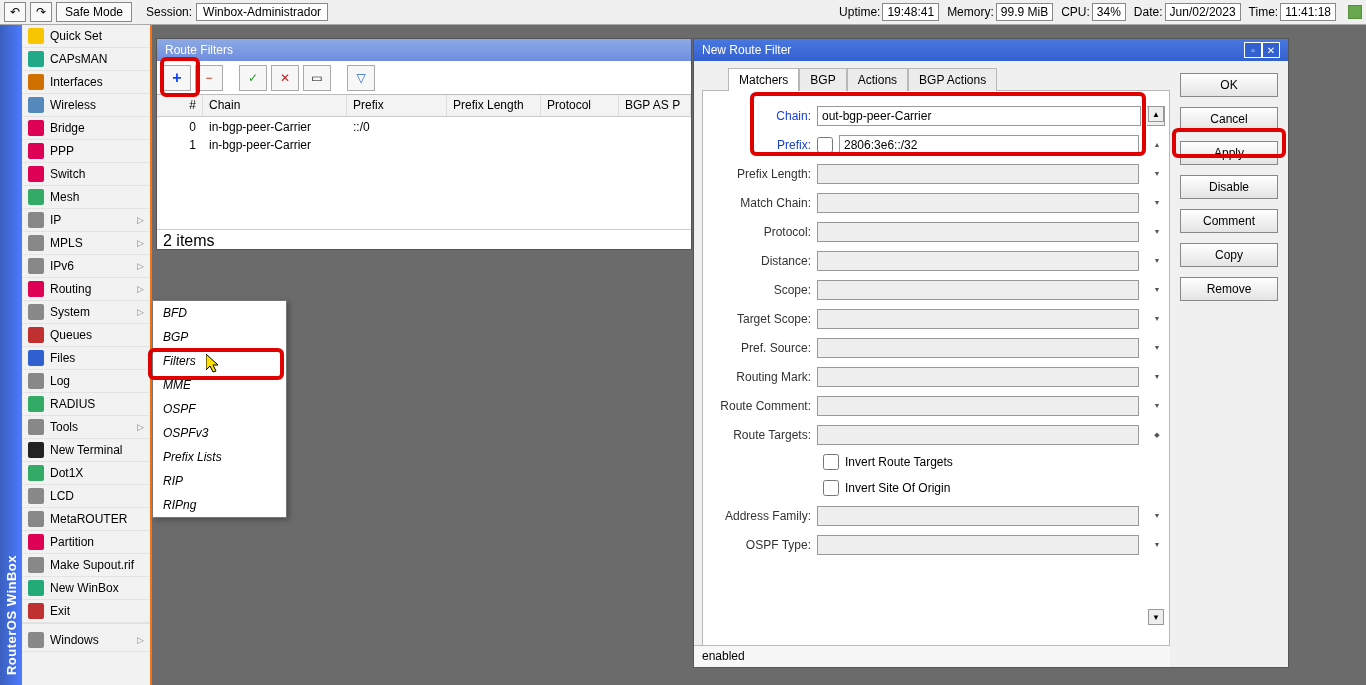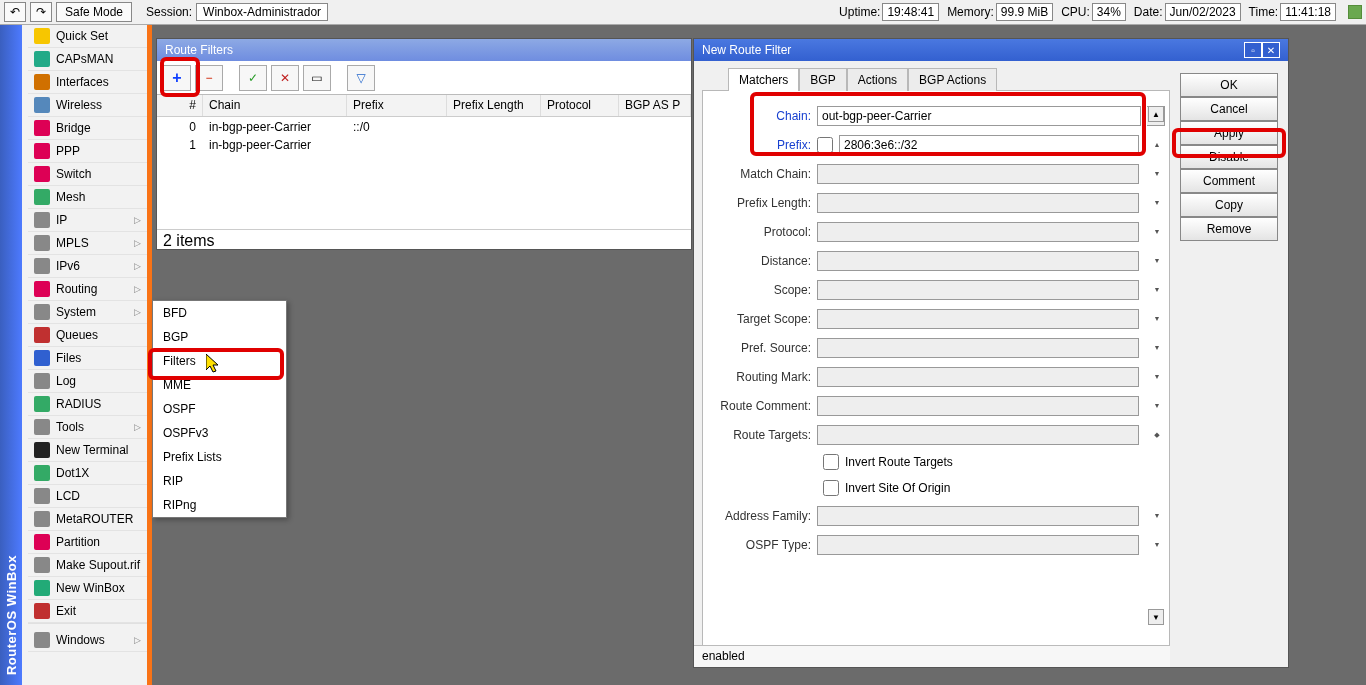--- a/index.html
+++ b/index.html
@@ -13,28 +13,28 @@
   .session-box { border: 1px solid #888; padding: 1px 6px; background: #fff; }
   .status-right { margin-left: auto; display: flex; align-items: center; gap: 2px; }
   .status-box { border: 1px solid #888; padding: 1px 4px; background: #fff; margin-right: 6px; }
   .status-indicator { width: 14px; height: 14px; background: #6aa84f; border: 1px solid #558d3a; margin-left: 4px; }
 
   
   .brand-bar { position: absolute; left: 0; top: 25px; bottom: 0; width: 22px; background: linear-gradient(to right, #3a5fbf, #4d7aff); }
   .brand-text { position: absolute; bottom: 10px; left: 50%; transform: translateX(-50%) rotate(180deg); writing-mode: vertical-rl; color: #fff; font-weight: 600; font-size: 13px; letter-spacing: 0.5px; }
 
   
-  .sidebar { position: absolute; left: 22px; top: 25px; bottom: 0; width: 130px; background: #f2f2f2; border-right: 5px solid #f97316; overflow: hidden; padding-left: 6px; }
+  .sidebar { position: absolute; left: 22px; top: 25px; bottom: 0; width: 130px; background: #f2f2f2; border-right: 2px solid #f97316; overflow: hidden; }
   .sb-item { display: flex; align-items: center; height: 23px; padding: 0 6px; gap: 6px; border-bottom: 1px solid #e3e3e3; cursor: default; }
   .sb-icon { width: 16px; height: 16px; flex-shrink: 0; }
   .sb-arrow { margin-left: auto; font-size: 9px; color: #888; }
 
   
   .submenu { position: absolute; left: 152px; top: 300px; width: 135px; background: #fff; border: 1px solid #777; box-shadow: 2px 2px 5px rgba(0,0,0,0.3); z-index: 20; }
-  .submenu-item { height: 24px; display:flex; align-items:center; padding: 0 10px; }
+  .submenu-item { height: 24px; display:flex; align-items:center; padding: 0 10px; font-style: italic; }
   .submenu-item.highlight { background: #fff; }
 
   
   .rf-window { position: absolute; left: 156px; top: 38px; width: 536px; height: 212px; background: #fff; border: 1px solid #555; }
   .rf-title { height: 22px; background: linear-gradient(to bottom, #8da9e4, #6f8de0); color: #fff; display:flex; align-items:center; padding: 0 8px; font-size: 12px; }
   .rf-toolbar { height: 34px; border-bottom: 1px solid #bbb; display:flex; align-items:center; padding: 0 6px; gap: 4px; }
   .tb-btn { width: 28px; height: 26px; border: 1px solid #aaa; background:#f7f7f7; display:flex; align-items:center; justify-content:center; }
   .rf-table-head { display:flex; height: 22px; background:#f3f3f3; border-bottom: 1px solid #ccc; }
   .rf-col { border-right:1px solid #ddd; padding: 3px 6px; font-size:12px; }
   .rf-row { display:flex; height: 18px; }
@@ -58,21 +58,21 @@
   .form-input { flex:1; height:20px; border:1px solid #999; background:#fff; padding: 0 4px; }
   .form-dd { width:18px; height:20px; border:1px solid #999; border-left:none; background:#eee; display:flex; align-items:center; justify-content:center; font-size:8px;}
   .form-tri { width:16px; height:20px; display:flex; flex-direction:column; margin-left:4px;}
   .tri-up, .tri-down { flex:1; display:flex; align-items:center; justify-content:center; font-size:7px; color:#555;}
   .form-check { width:16px; height:16px; }
   .checkbox-row { display:flex; align-items:center; height:26px; padding-left: 112px; gap:6px;}
   .scroll-ctrl { position:absolute; right:6px; top:45px; bottom:42px; width: 16px; display:flex; flex-direction:column; justify-content:space-between; }
   .scroll-arrow { width:16px; height:16px; border:1px solid #999; background:#eee; font-size:8px; display:flex; align-items:center; justify-content:center;}
   .nrf-status { position:absolute; left:0; right:0; bottom:0; height:22px; border-top:1px solid #bbb; padding:3px 8px; background:#f7f7f7;}
 
-  .nrf-buttons { width: 118px; padding: 12px 10px 0 10px; display:flex; flex-direction:column; }
+  .nrf-buttons { width: 118px; padding: 12px 10px 0 10px; display:flex; flex-direction:column; gap: 10px;}
   .nrf-btn { height: 24px; border:1px solid #888; background: linear-gradient(to bottom,#fff,#e4e4e4); }
 
   
   .hl { position:absolute; border: 4px solid #e00000; border-radius: 6px; pointer-events:none; z-index:30;}
 </style>
 </head>
 <body>
 
 <div class="top-toolbar">
   <button class="small-btn">↶</button>
@@ -298,29 +298,29 @@
         <div class="form-row">
           <div class="form-label blue">Prefix:</div>
           <input type="checkbox" class="form-check" style="">
           <input class="form-input" value="2806:3e6::/32" style="">
           <div class="form-tri">
               <div class="tri-up">▲</div>
             </div>
         </div>
 
         <div class="form-row">
+          <div class="form-label">Prefix Length:</div>
+          <input class="form-input" style="background: rgb(238, 238, 238);">
+          <div class="form-tri">
+              <div class="tri-down">▼</div>
+            </div>
+        </div>
+
+        <div class="form-row">
           <div class="form-label">Match Chain:</div>
-          <input class="form-input" style="background: rgb(238, 238, 238);">
-          <div class="form-tri">
-              <div class="tri-down">▼</div>
-            </div>
-        </div>
-
-        <div class="form-row">
-          <div class="form-label">Prefix Length:</div>
           <input class="form-input" style="background: rgb(238, 238, 238);">
           <div class="form-tri">
               <div class="tri-down">▼</div>
             </div>
         </div>
 
         <div class="form-row">
           <div class="form-label">Protocol:</div>
           <input class="form-input" style="background: rgb(238, 238, 238);">
           <div class="form-tri">

